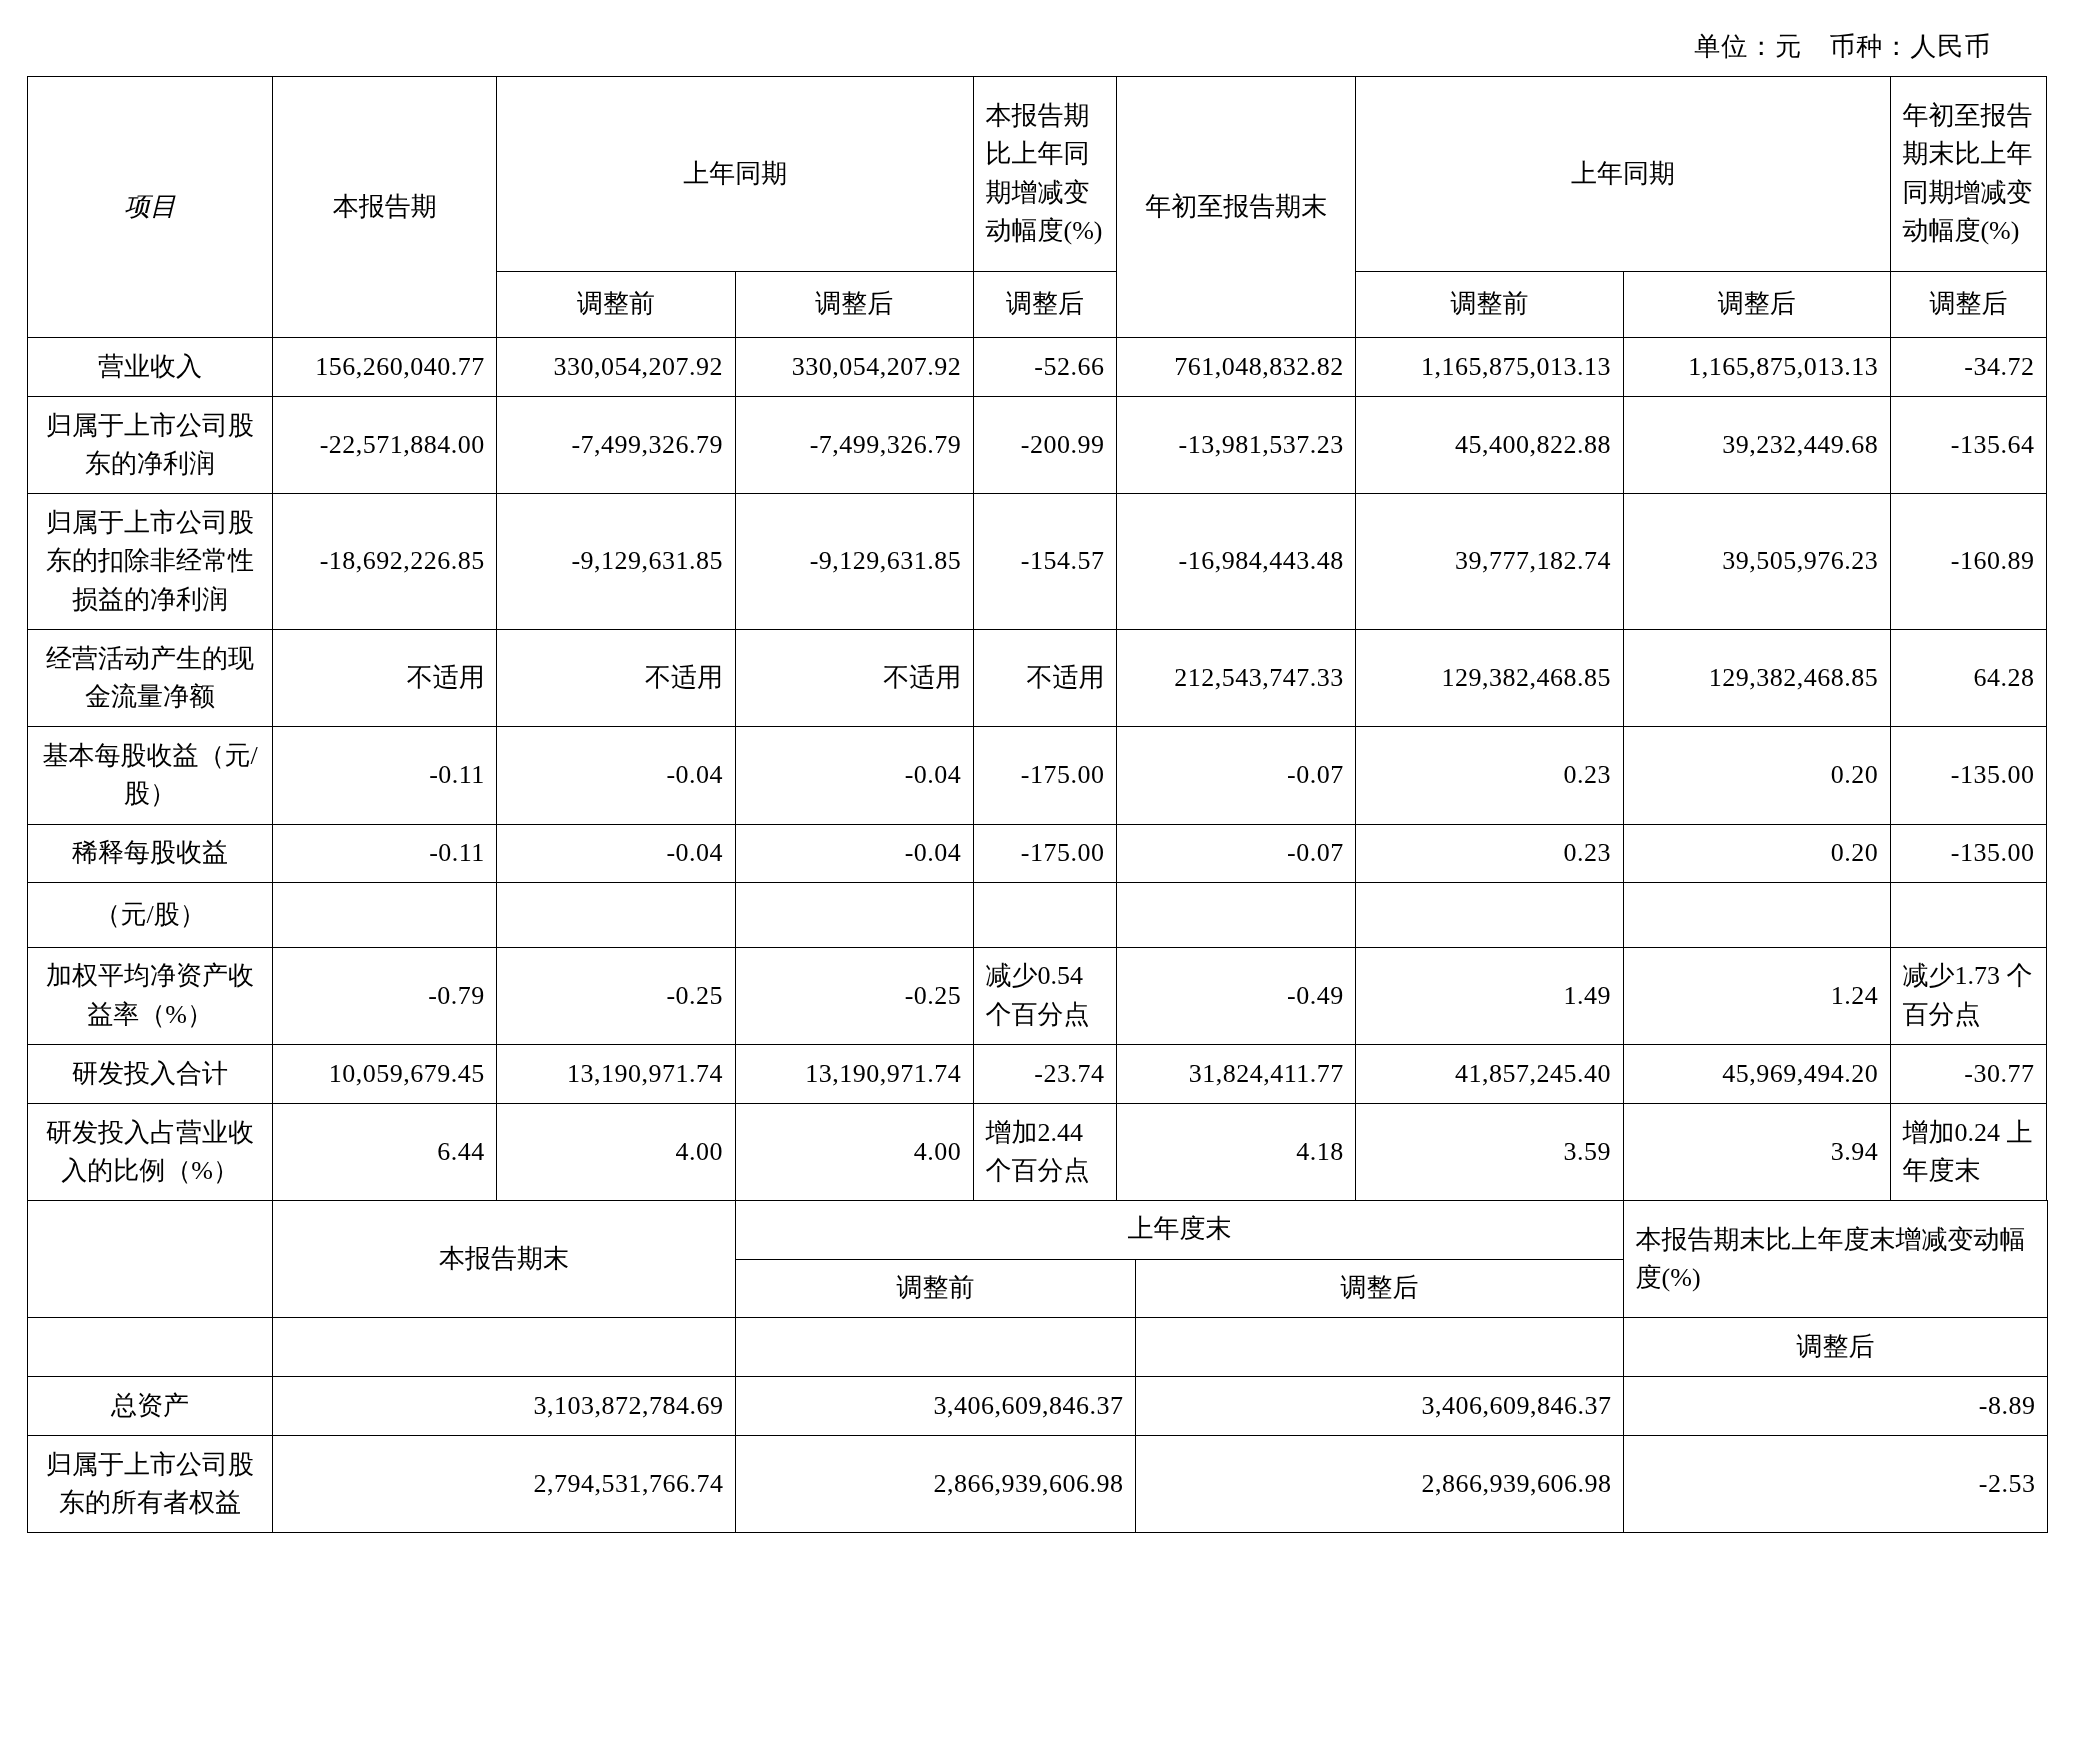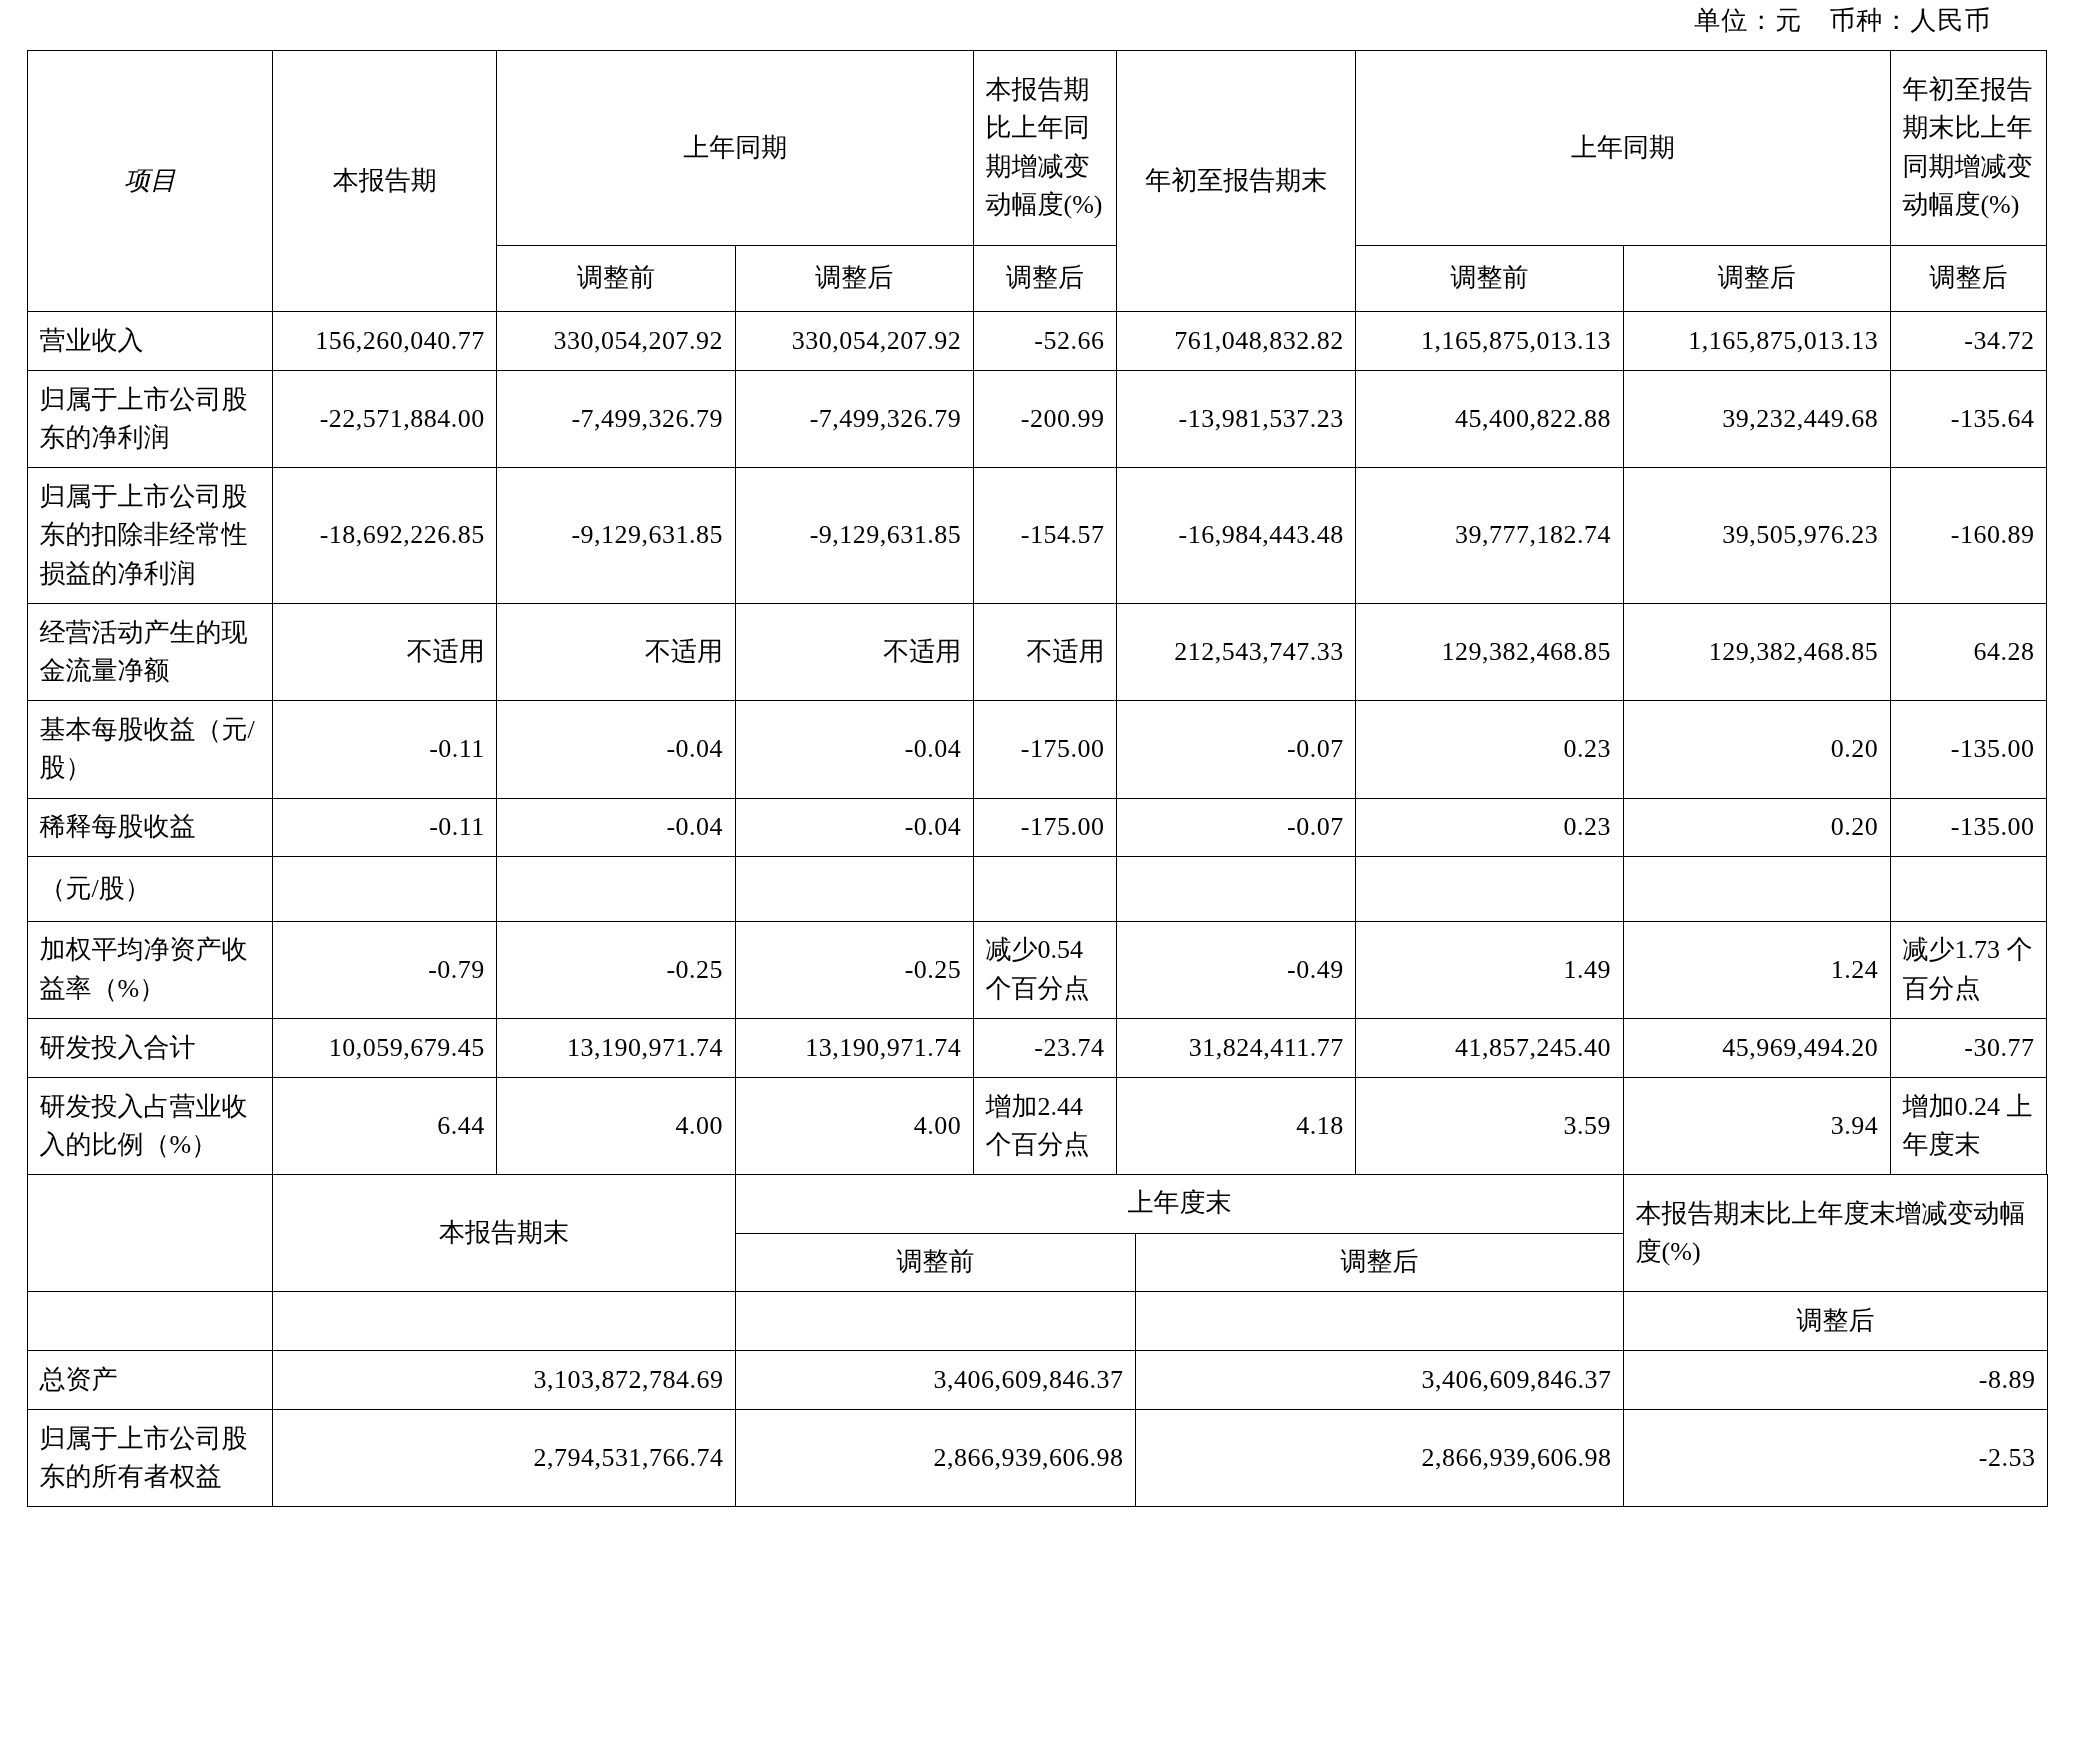--- a/index.html
+++ b/index.html
@@ -8,21 +8,21 @@
     background: #ffffff;
   }
   body {
     width: 2074px;
     font-family: "Liberation Serif", "DejaVu Serif", serif;
     color: #000000;
   }
   .page {
     width: 2028px;
     box-sizing: border-box;
-    padding: 3px 27px 29px 27px;
+    padding: 29px 27px 29px 27px;
   }
   .unit-line {
     text-align: right;
     font-size: 26px;
     letter-spacing: 1px;
     padding-right: 9.7px;
     padding-bottom: 11.6px;
     white-space: nowrap;
   }
   table.fin {
@@ -32,21 +32,21 @@
     font-size: 26px;
   }
   table.fin td {
     border: 1.5px solid #000000;
     padding: 9.7px 11.6px;
     vertical-align: middle;
     line-height: 1.48;
     word-break: break-all;
   }
   .c { text-align: center; }
-  .l { text-align: left; }
+  .l { text-align: center; }
   .num {
     text-align: right;
     font-family: "Liberation Serif", "DejaVu Serif", serif;
     letter-spacing: 0.5px;
     white-space: nowrap;
   }
   .na { text-align: right; }
   .multi { text-align: left; line-height: 1.45; }
   .head-tall { height: 241px; font-style: italic; }
   .spacer-row td { height: 44px; }

